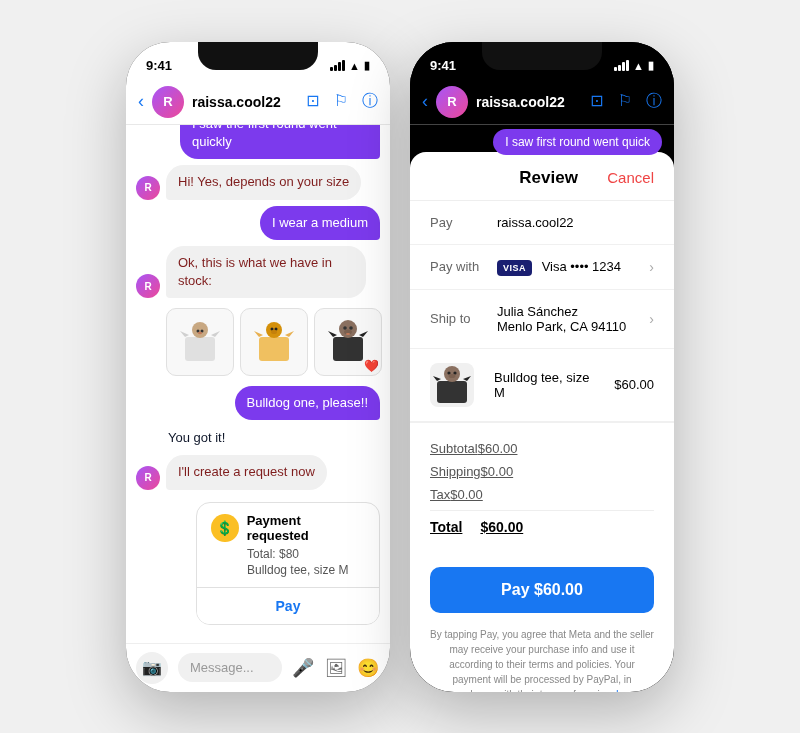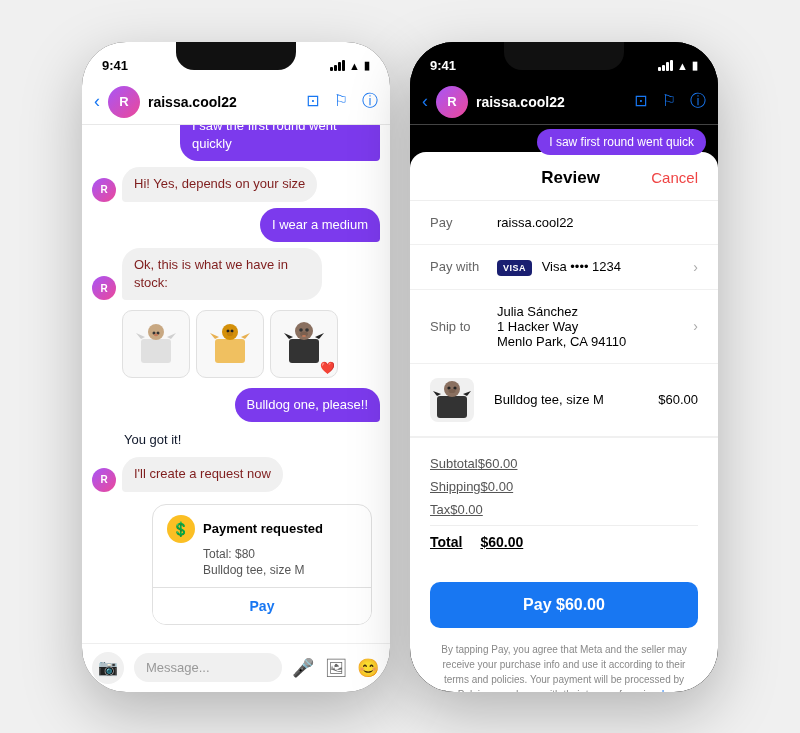--- a/index.html
+++ b/index.html
@@ -13,21 +13,21 @@
     }
     .scene {
       display: flex;
       gap: 20px;
       padding: 20px;
       align-items: center;
     }
 
     
     .phone {
-      width: 308px;
+      width: 264px;
       height: 650px;
       background: #fff;
       border-radius: 44px;
       box-shadow: 0 20px 60px rgba(0,0,0,0.25), inset 0 0 0 2px #222;
       overflow: hidden;
       position: relative;
       display: flex;
       flex-direction: column;
     }
     .phone-notch {
@@ -570,21 +570,20 @@
               <span class="visa-badge">VISA</span>
               <span>Visa •••• 1234</span>
             </span>
             <span class="review-row-arrow">›</span>
           </div>
 
           <div class="review-row">
             <span class="review-row-label">Ship to</span>
             <div class="review-row-value">
               <div>Julia Sánchez</div>
-              <div>1 Hacker Way</div>
               <div>Menlo Park, CA 94110</div>
             </div>
             <span class="review-row-arrow">›</span>
           </div>
 
           <div class="review-row">
             <div class="product-thumb">
               <svg viewBox="0 0 44 44" width="44" height="44">
                 <rect x="7" y="18" width="30" height="22" rx="3" fill="#333"></rect>
                 <polygon points="7,18 3,13 11,16" fill="#222"></polygon>

